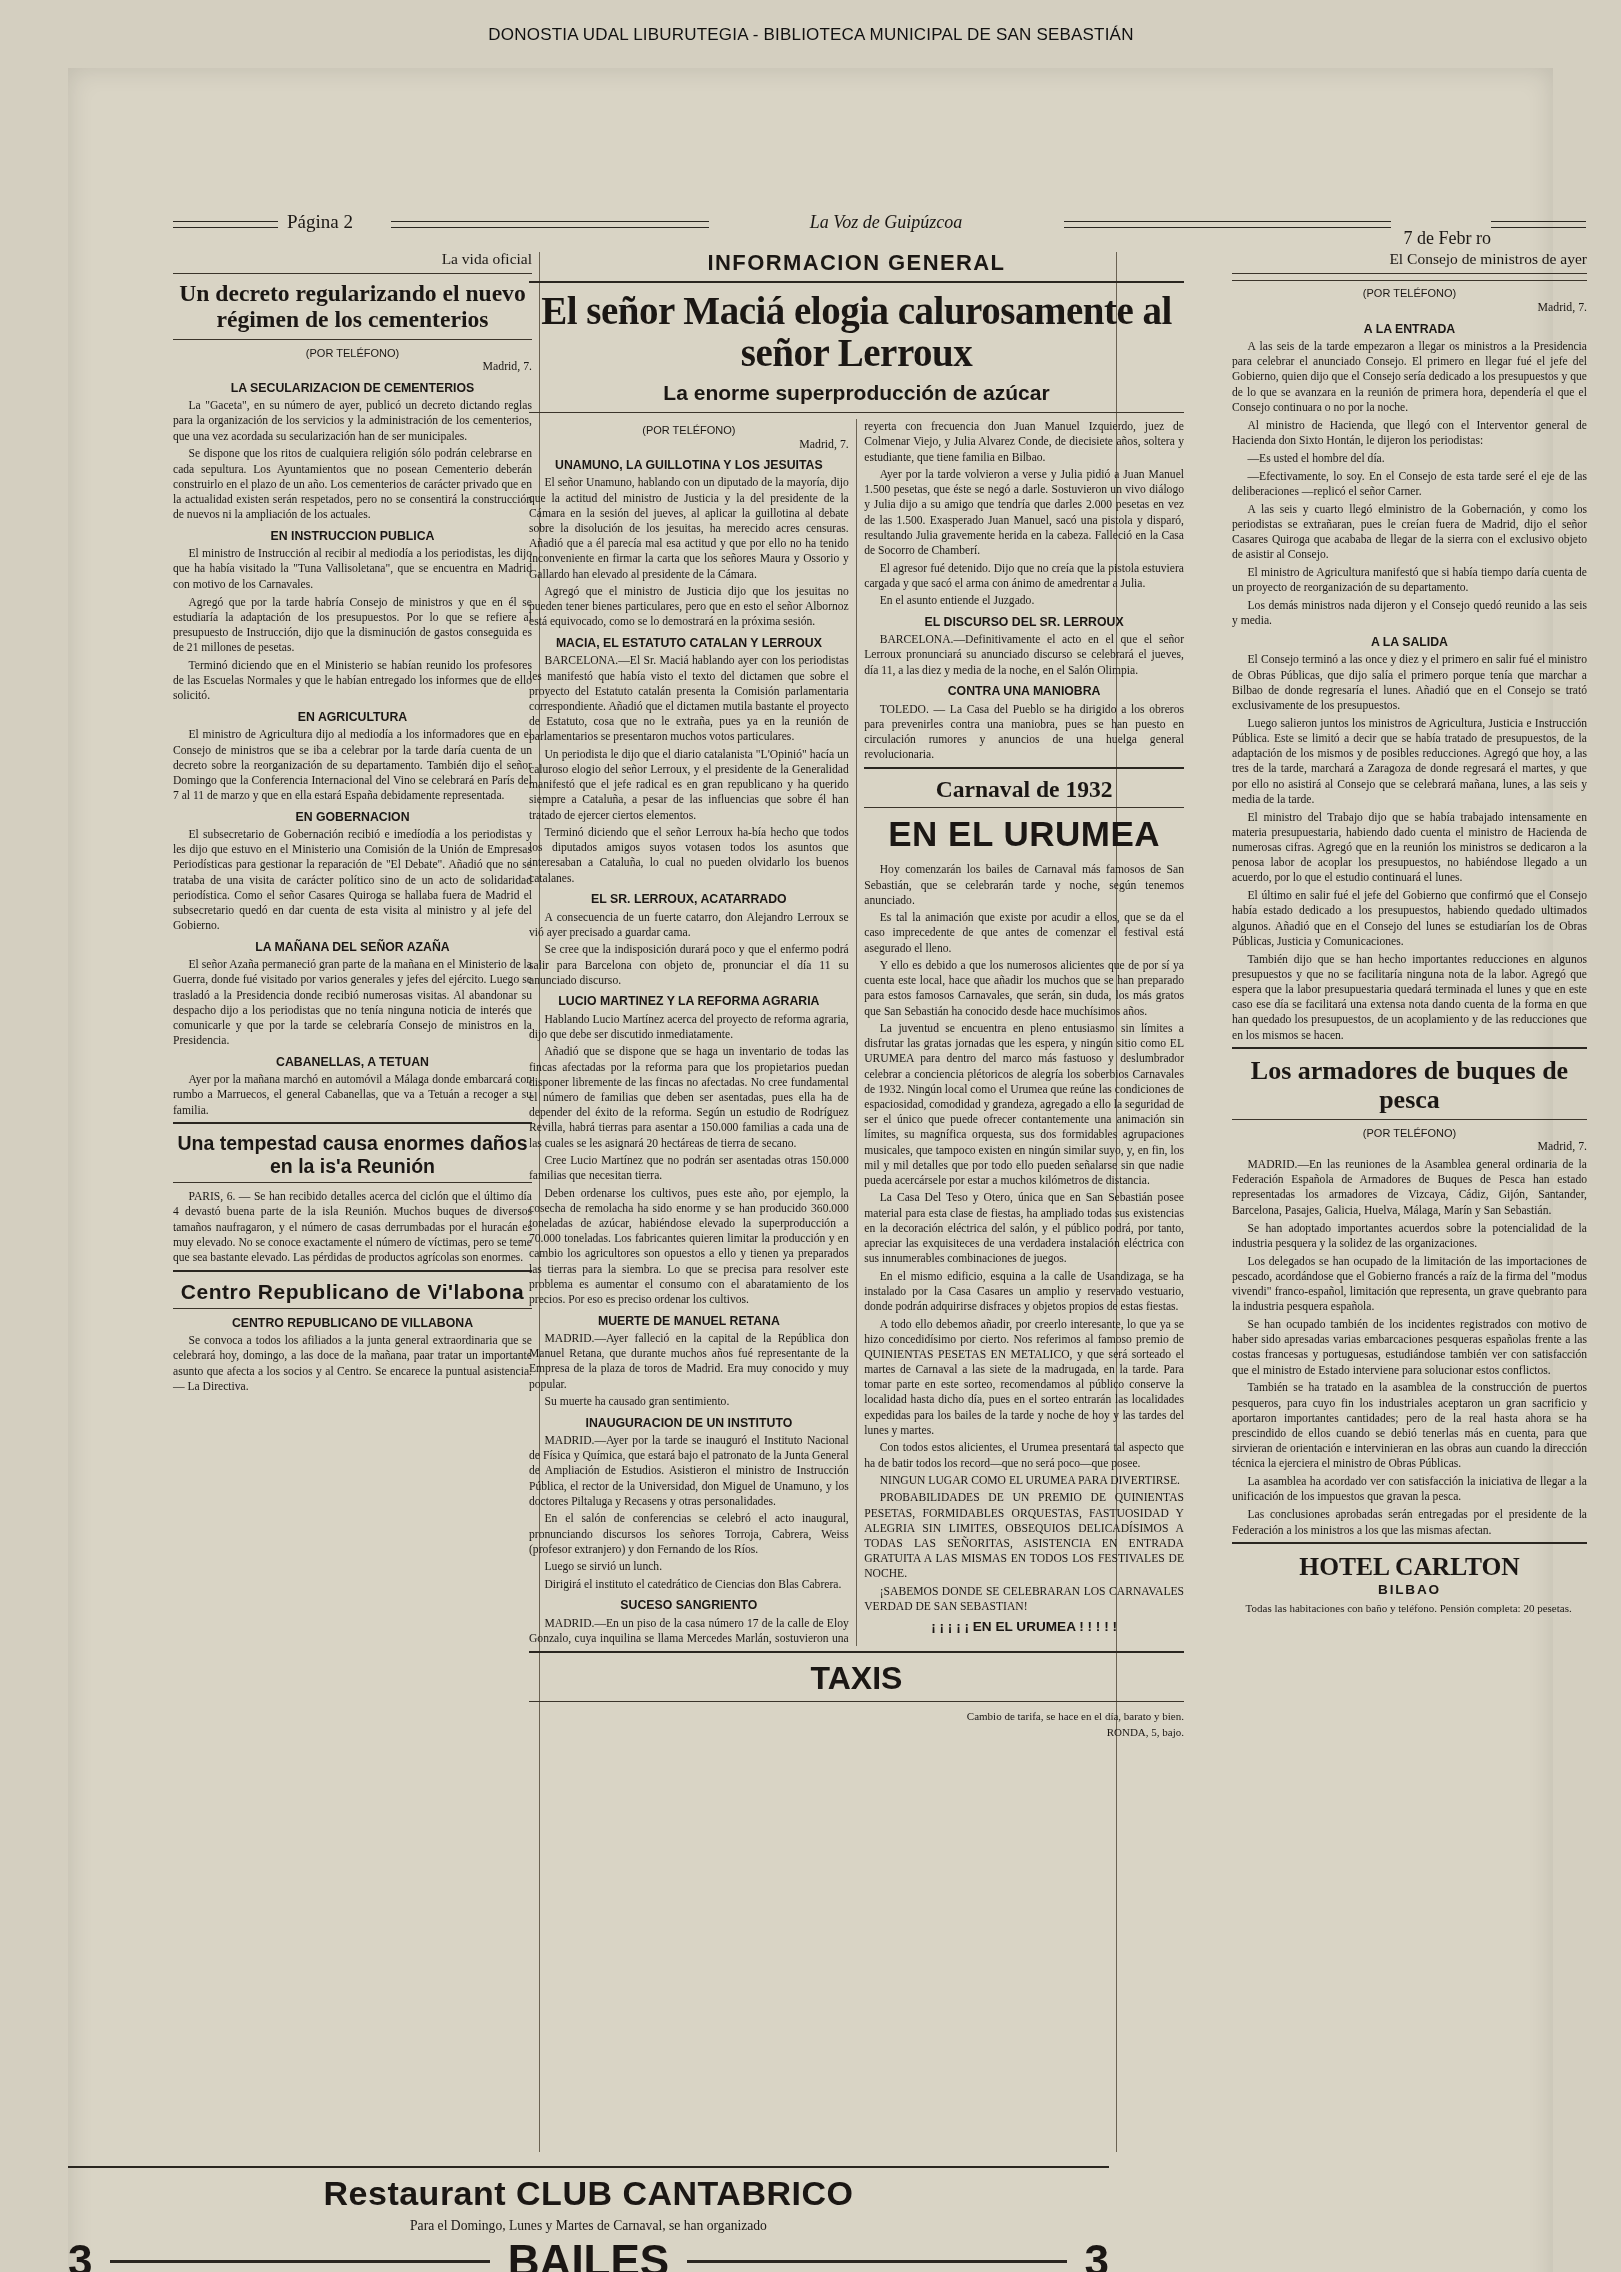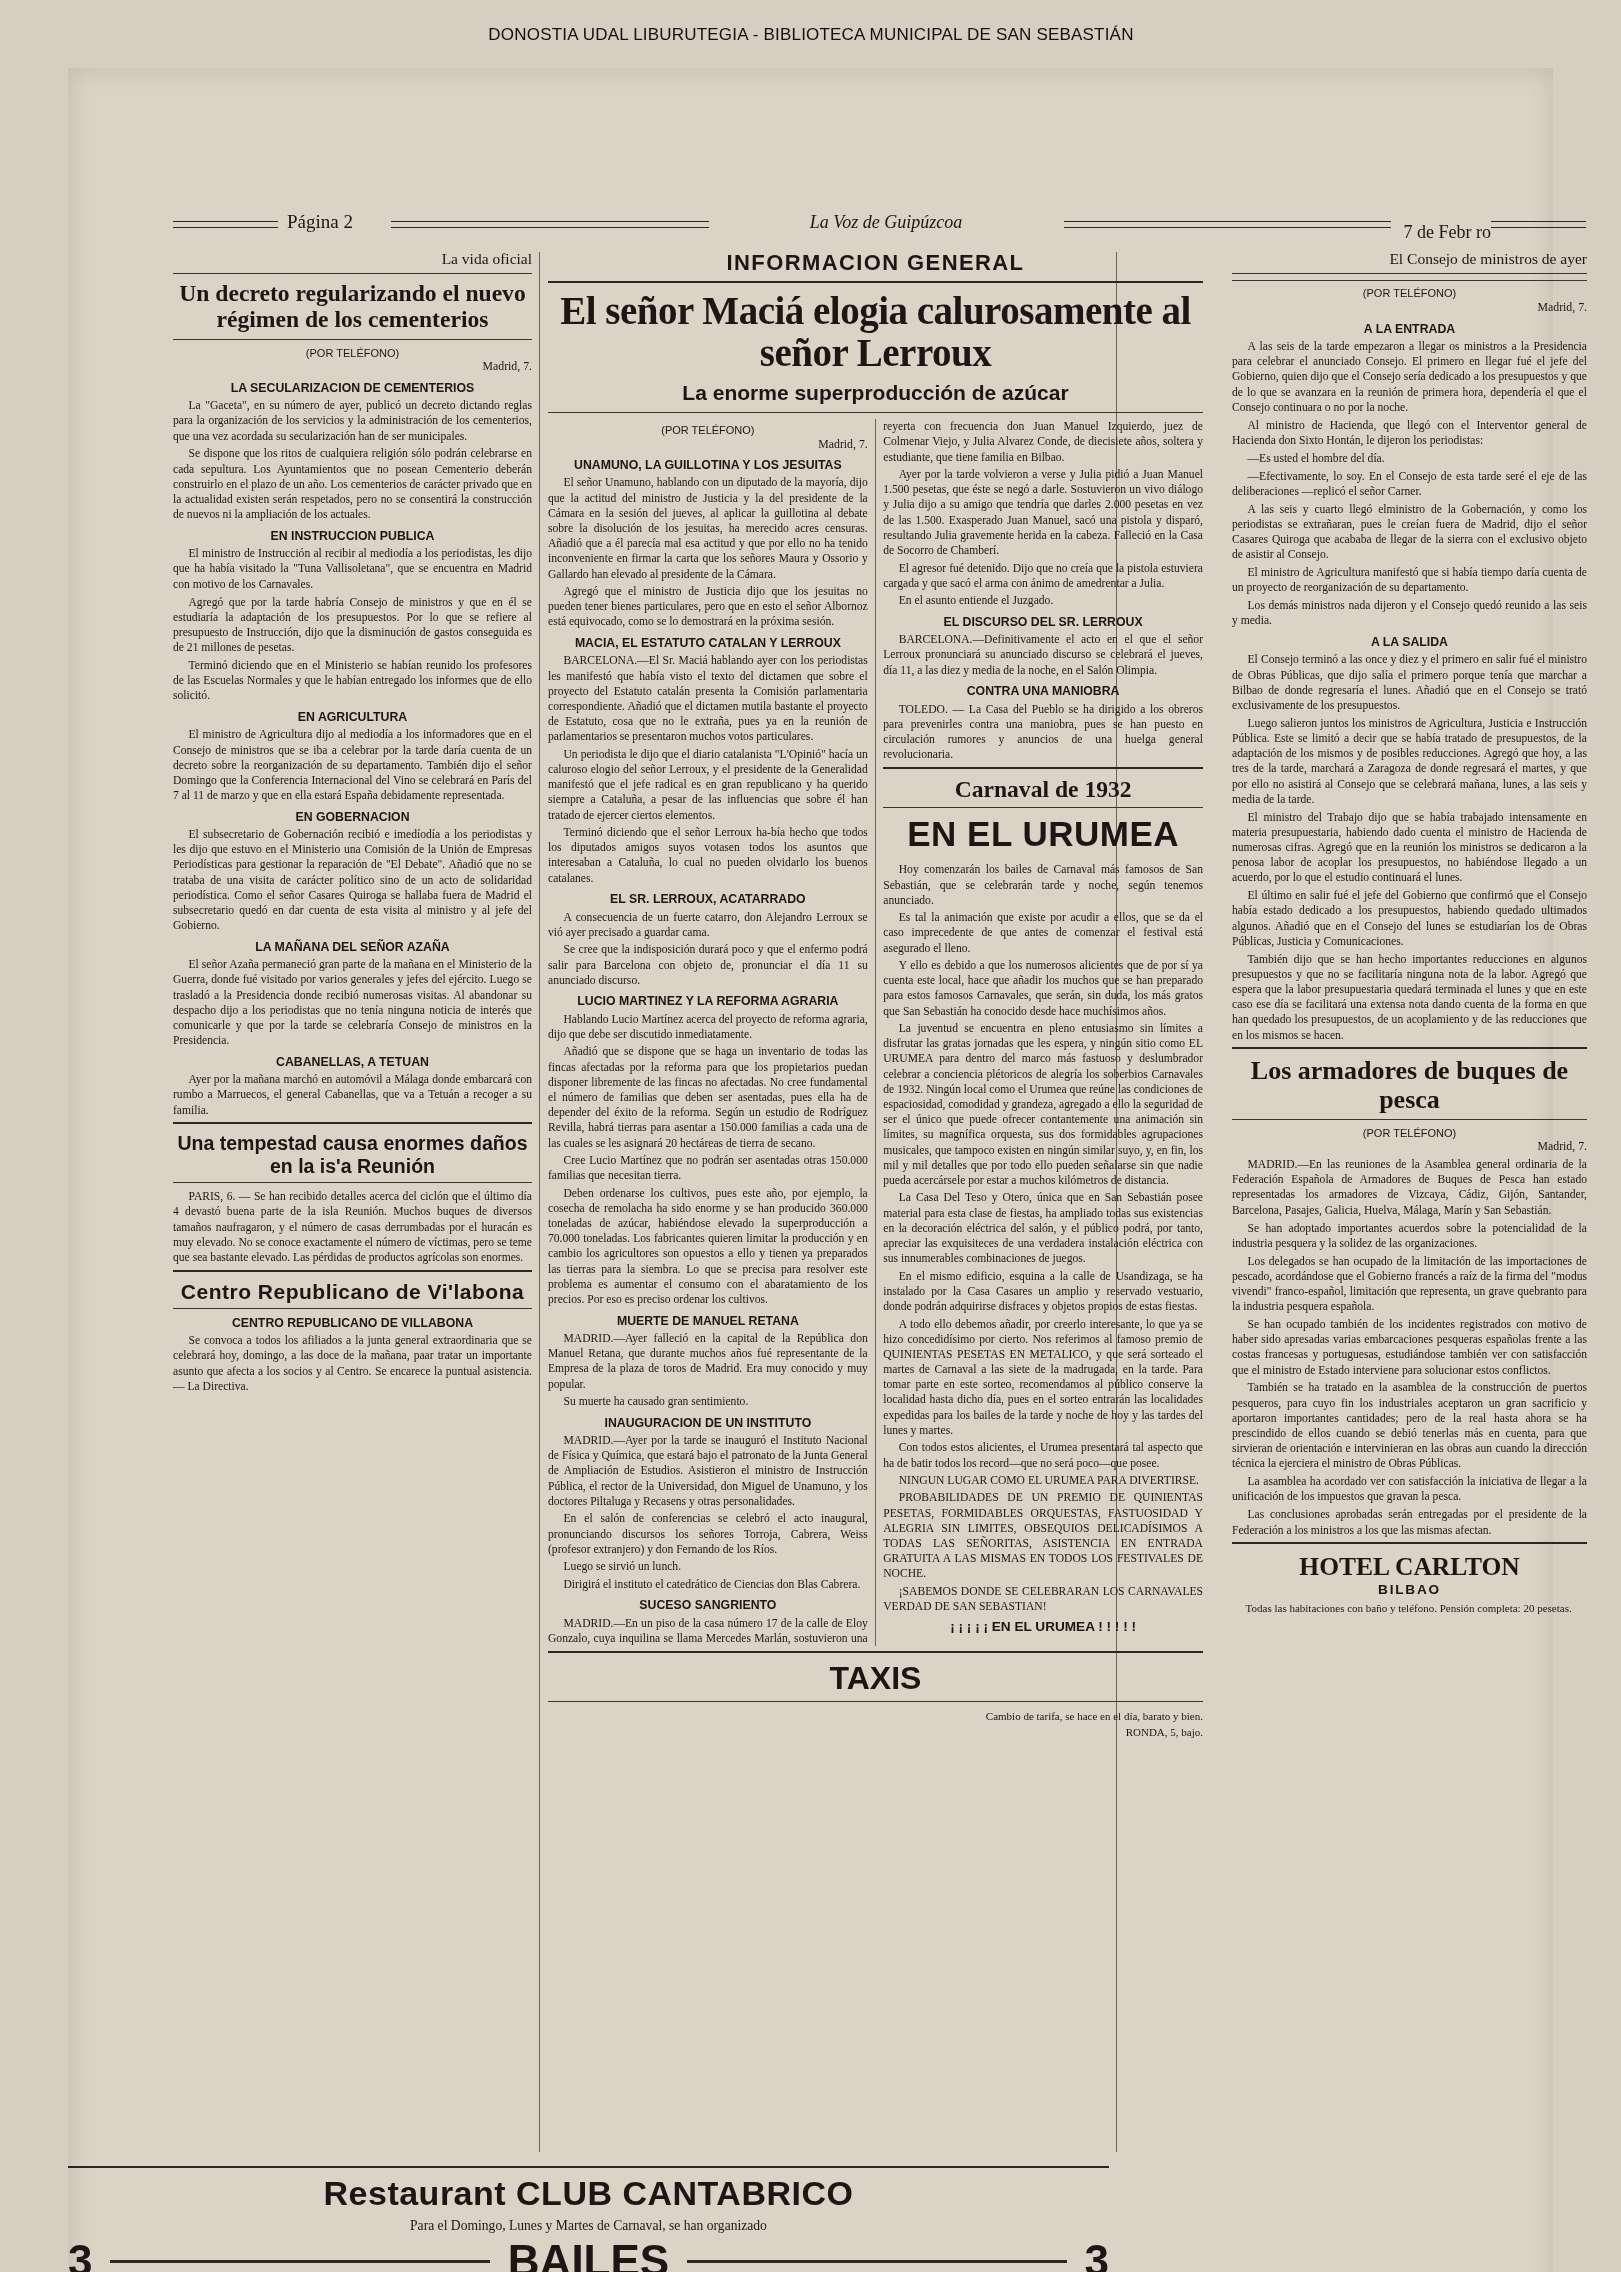--- a/index.html
+++ b/index.html
@@ -21,26 +21,26 @@
   }
   
   .masthead{position:absolute;left:105px;top:136px;width:1414px;height:36px;}
   .masthead .rule{position:absolute;top:17.3px;height:2.7px;background:#2a2620;}
   .masthead .rule.l{left:0;width:105px;border-top:1.4px double #2a2620;background:transparent;border-bottom:1.4px double #2a2620;height:4.5px;}
   .masthead .rule.m1{left:218px;width:318px;border-top:1.4px double #2a2620;border-bottom:1.4px double #2a2620;background:transparent;height:4.5px;}
   .masthead .rule.m2{left:891px;width:327px;border-top:1.4px double #2a2620;border-bottom:1.4px double #2a2620;background:transparent;height:4.5px;}
   .masthead .rule.r{left:1318px;width:95px;border-top:1.4px double #2a2620;border-bottom:1.4px double #2a2620;background:transparent;height:4.5px;}
   .masthead .pagenum{position:absolute;left:114px;top:7.3px;font-size:19px;font-family:"Liberation Serif",serif;}
   .masthead .paper-name{position:absolute;left:545px;top:8.2px;width:336px;text-align:center;font-size:18px;font-style:italic;font-family:"Liberation Serif",serif;}
-  .masthead .date{position:absolute;left:1227px;top:18px;width:91px;text-align:right;font-size:18px;}
+  .masthead .date{position:absolute;left:1227px;top:24px;width:91px;text-align:right;font-size:18px;}
 
   .cols{position:absolute;left:105px;top:182px;width:1414px;}
   .col{position:absolute;top:0;}
   .colA{left:0;width:359px;}
-  .colB{left:375px;width:655px;}
+  .colB{left:356px;width:655px;}
   .colC{left:1059px;width:355px;}
 
   .vline{position:absolute;top:184px;width:0.9px;background:#6a6252;}
   .vline.v1{left:471px;height:1900px;}
   .vline.v2{left:1048px;height:1900px;}
 
   .kicker{text-align:right;font-size:15.5px;font-family:"Liberation Serif",serif;margin:0 0 4.5px;}
   .hr-thin{border:0;border-top:0.9px solid #3a342a;margin:3.6px 0 6.4px;}
   .hr-thick{border:0;border-top:2.3px solid #2a2620;margin:4.5px 0 7.3px;}
 

